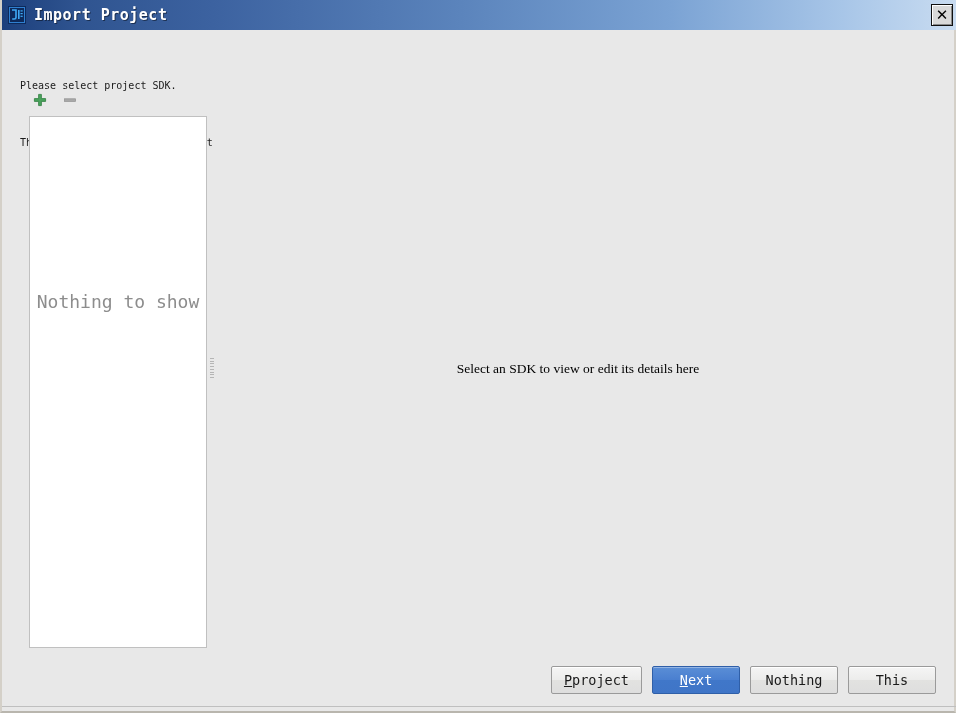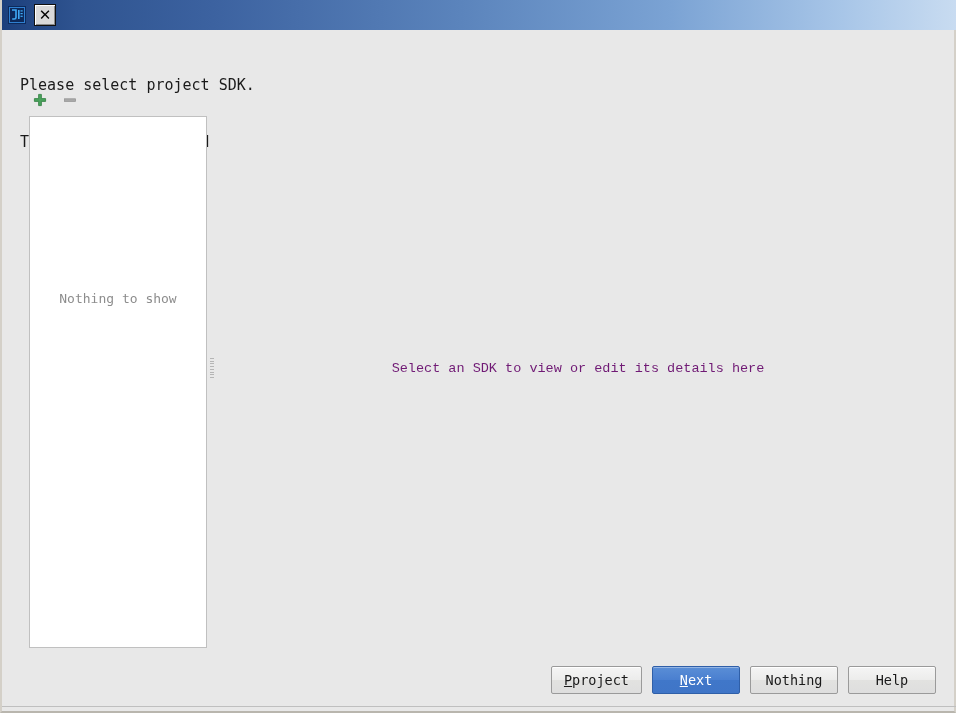--- a/index.html
+++ b/index.html
@@ -78,21 +78,21 @@
     line-height: 1;
     color: #000;
   }
 
   
   .desc {
     position: absolute;
     left: 18px;
     top: 38px;
     font-family: "DejaVu Sans Mono", monospace;
-    font-size: 15px;
+    font-size: 10px;
     color: #1a1a1a;
     line-height: 19px;
     white-space: pre;
   }
   .desc div { white-space: pre; }
 
   
   .toolbar {
     position: absolute;
     left: 28px;
@@ -126,21 +126,21 @@
     border: 1px solid #c0c0c0;
     box-sizing: border-box;
   }
   .list-empty {
     position: absolute;
     left: 0;
     right: 0;
     top: 174px;
     text-align: center;
     font-family: "DejaVu Sans Mono", monospace;
-    font-size: 13px;
+    font-size: 18px;
     color: #8d8d8d;
     white-space: pre;
   }
 
   .splitter {
     position: absolute;
     left: 205px;
     top: 116px;
     width: 10px;
     height: 532px;
@@ -173,23 +173,23 @@
     width: 722px;
     height: 532px;
     background: #e8e8e8;
   }
   .detail-text {
     position: absolute;
     left: 0;
     right: 0;
     top: 245px;
     text-align: center;
-    font-family: Liberation Mono, monospace;
+    font-family: Liberation Serif, serif;
     font-size: 13.5px;
-    color: #701a75;
+    color: #000000;
     white-space: pre;
   }
 
   
   .buttonbar {
     position: absolute;
     right: 18px;
     bottom: 17px;
     display: flex;
     align-items: center;
@@ -240,20 +240,21 @@
       <svg width="18" height="18" viewBox="0 0 18 18">
         <rect x="0" y="0" width="18" height="18" fill="#0d2a5c"></rect>
         <rect x="1.5" y="1.5" width="15" height="15" fill="none" stroke="#2f7fd0" stroke-width="1"></rect>
         <path d="M4 4 H8 V11.5 Q8 13 6.2 13 H4.2" fill="none" stroke="#3fa9f5" stroke-width="1.6"></path>
         <rect x="10" y="4" width="1.6" height="9" fill="#3fa9f5"></rect>
         <rect x="12.5" y="4.3" width="2.2" height="1.2" fill="#3fa9f5"></rect>
         <rect x="12.5" y="7" width="2.2" height="1.2" fill="#3fa9f5"></rect>
         <rect x="12.5" y="9.7" width="2.2" height="1.2" fill="#3fa9f5"></rect>
       </svg>
     </div>
+    <div class="tb-title">Import Project</div>
     <div class="tb-close">
       <span>✕</span>
     </div>
   </div>
 
   <div class="desc">
     <div>Please select project SDK.</div>
     <div>This SDK will be used by default by all project modules.</div>
   </div>
 
@@ -297,18 +298,18 @@
         <span>project</span>
       </button>
     <button class="btn default">
         <span class="mn">N</span>
         <span>ext</span>
       </button>
     <button class="btn">
         <span>Nothing</span>
       </button>
     <button class="btn">
-        <span>Help</span>
+        <span>This</span>
       </button>
   </div>
 
   <div class="bottom-rule"></div>
 </div>
 
 </body></html>

